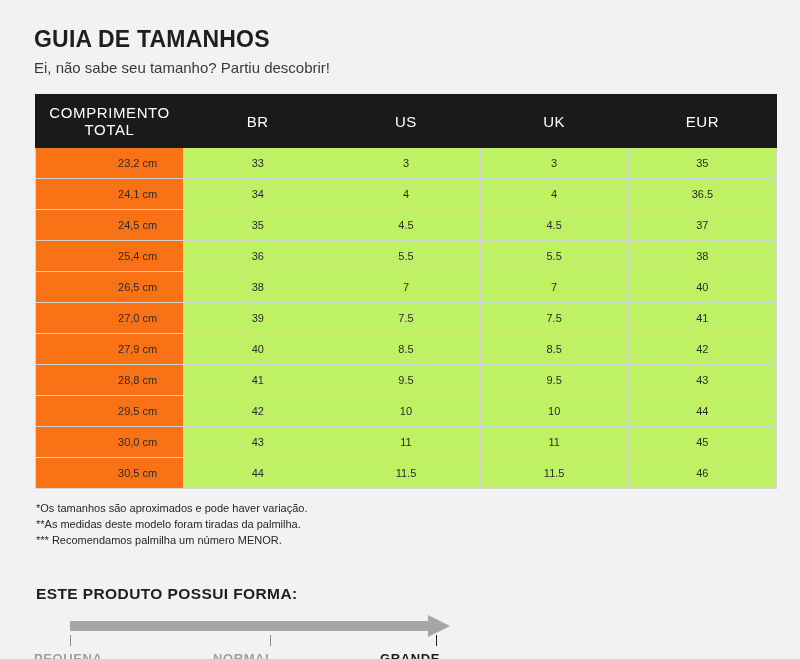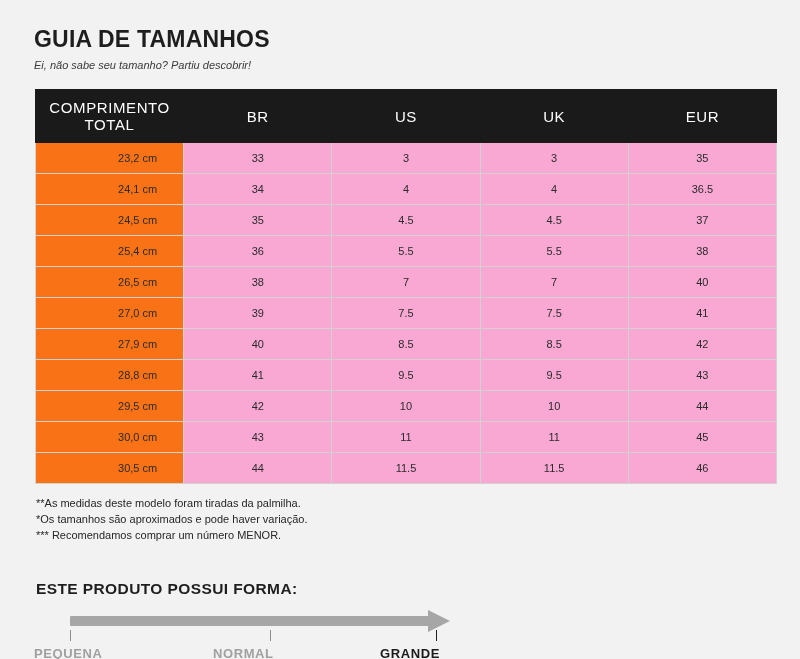--- a/index.html
+++ b/index.html
@@ -22,24 +22,23 @@
     padding: 26px 34px 0 34px;
   }
   .title {
     font-size: 23px;
     font-weight: bold;
     letter-spacing: 0.2px;
     color: #1e1e1e;
     margin: 0 0 6px 0;
   }
   .subtitle {
-    font-size: 11px;
+    font-size: 15px;
     color: #3a3a3a;
     margin: 0 0 18px 0;
-    font-style: italic;
   }
   table.size-table {
     border-collapse: collapse;
     width: 742px;
     table-layout: fixed;
     margin-left: 1px;
   }
   table.size-table th {
     background: #1a1a1a;
     color: #ffffff;
@@ -52,21 +51,21 @@
   }
   table.size-table th.first {
     text-align: center;
   }
   table.size-table td {
     font-size: 11px;
     color: #2b2b2b;
     text-align: center;
     padding: 9px 4px;
     border: 1px solid #d2d2d2;
-    background: #f9a8d4;
+    background: #bef264;
   }
   table.size-table td.first {
     text-align: right;
     padding-right: 26px;
     background: #f97316;
   }
   .notes {
     margin-top: 12px;
     margin-left: 2px;
   }
@@ -243,23 +242,23 @@
         <td class="first">30,5 cm</td>
         <td>44</td>
         <td>11.5</td>
         <td>11.5</td>
         <td>46</td>
       </tr>
     </tbody>
   </table>
 
   <div class="notes">
+    <div>*Os tamanhos são aproximados e pode haver variação.</div>
     <div>**As medidas deste modelo foram tiradas da palmilha.</div>
-    <div>*Os tamanhos são aproximados e pode haver variação.</div>
-    <div>*** Recomendamos comprar um número MENOR.</div>
+    <div>*** Recomendamos palmilha um número MENOR.</div>
   </div>
 
   <div class="forma-title">ESTE PRODUTO POSSUI FORMA:</div>
 
   <div class="scale-wrap">
     <div class="scale-arrow">
       <div class="bar"></div>
       <div class="head"></div>
     </div>
     <div class="ticks">

